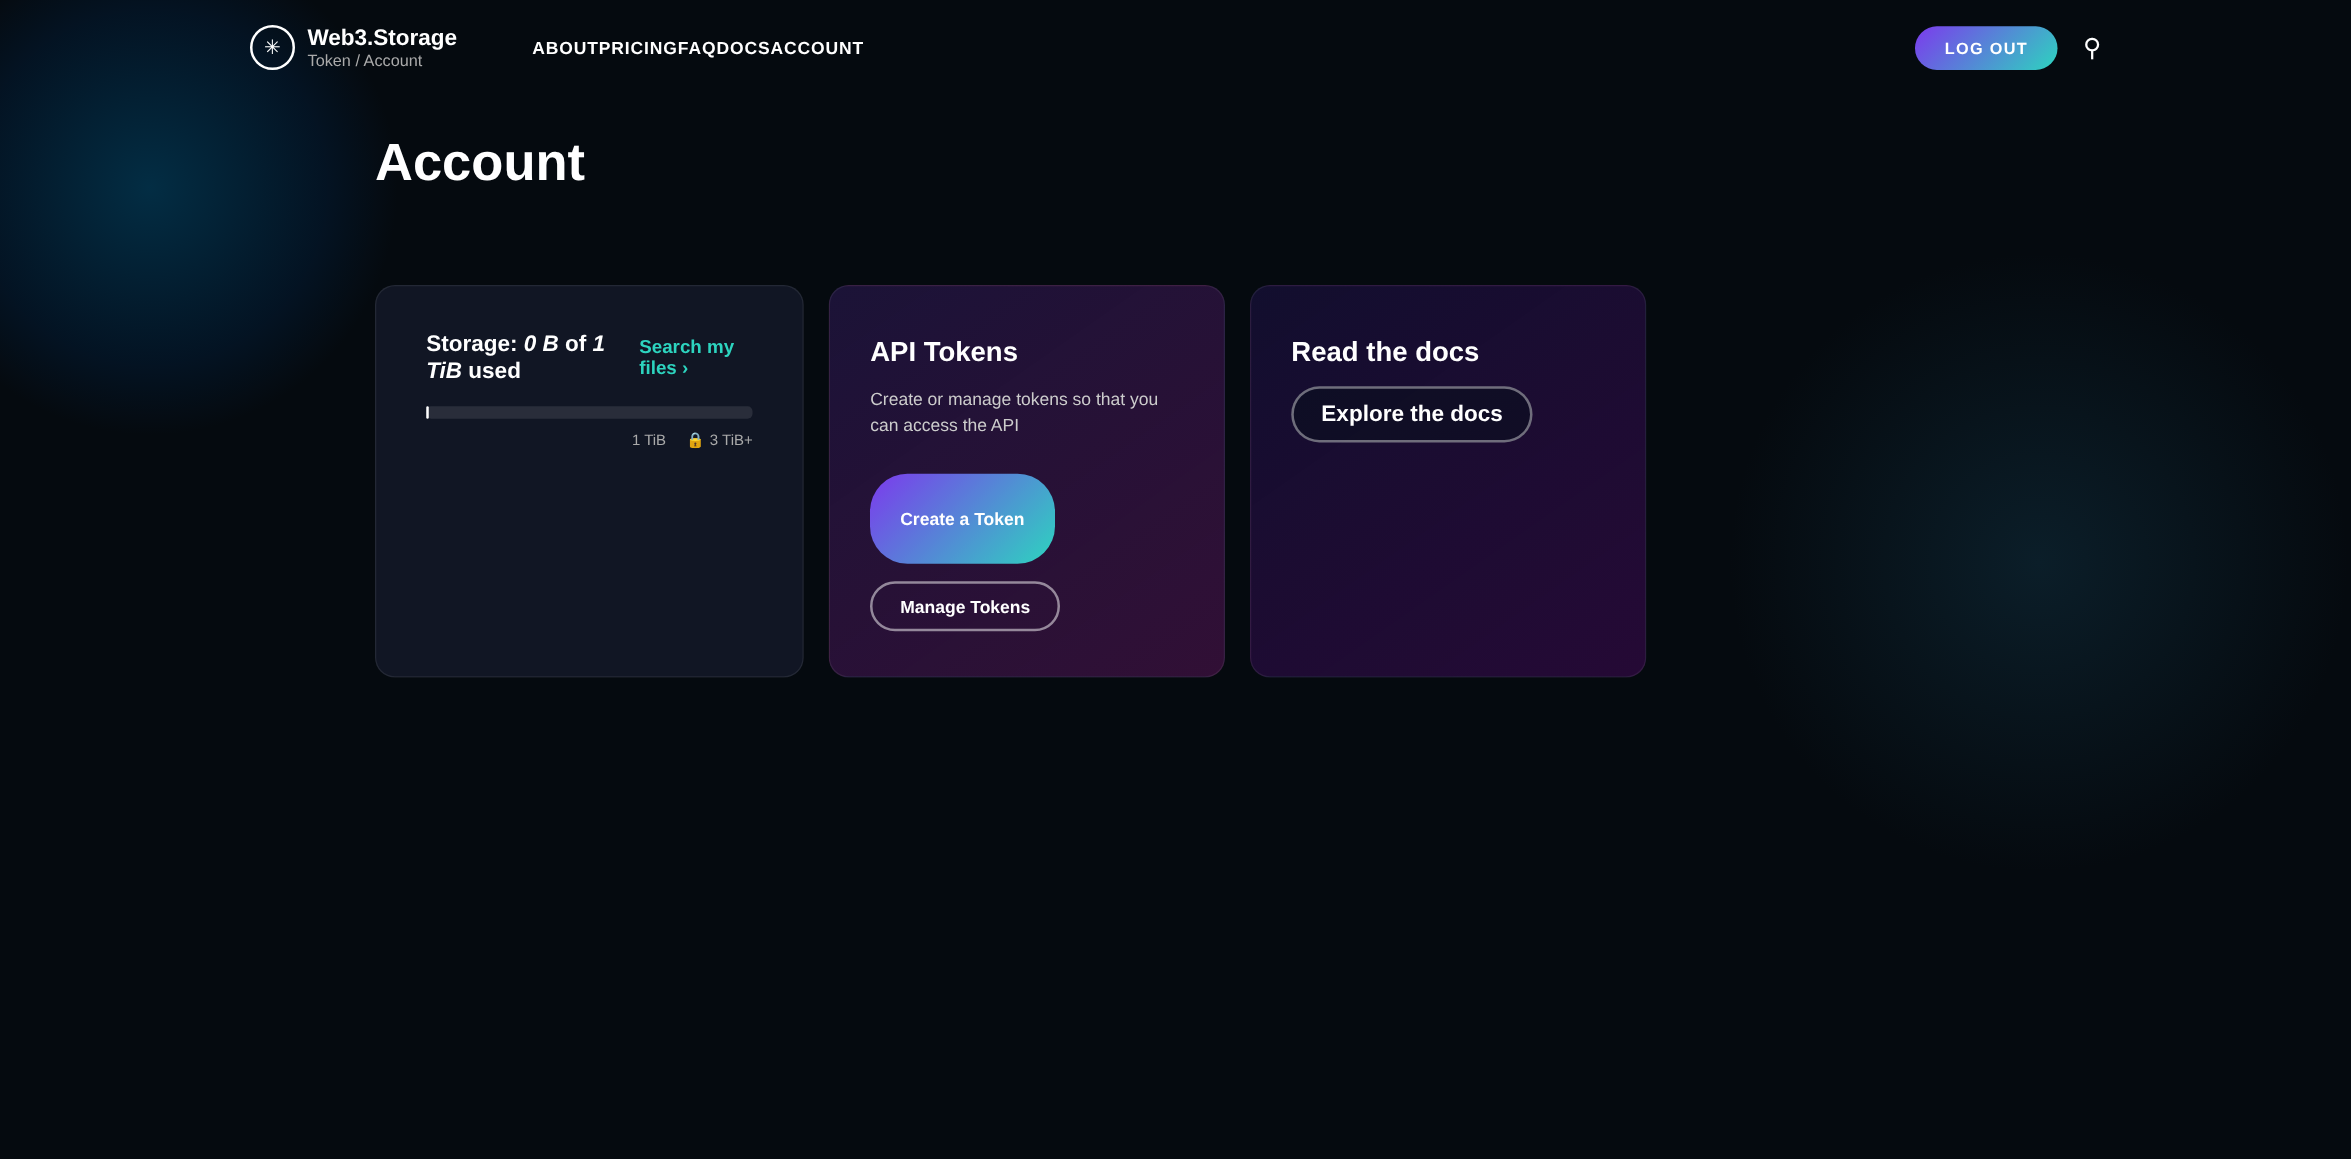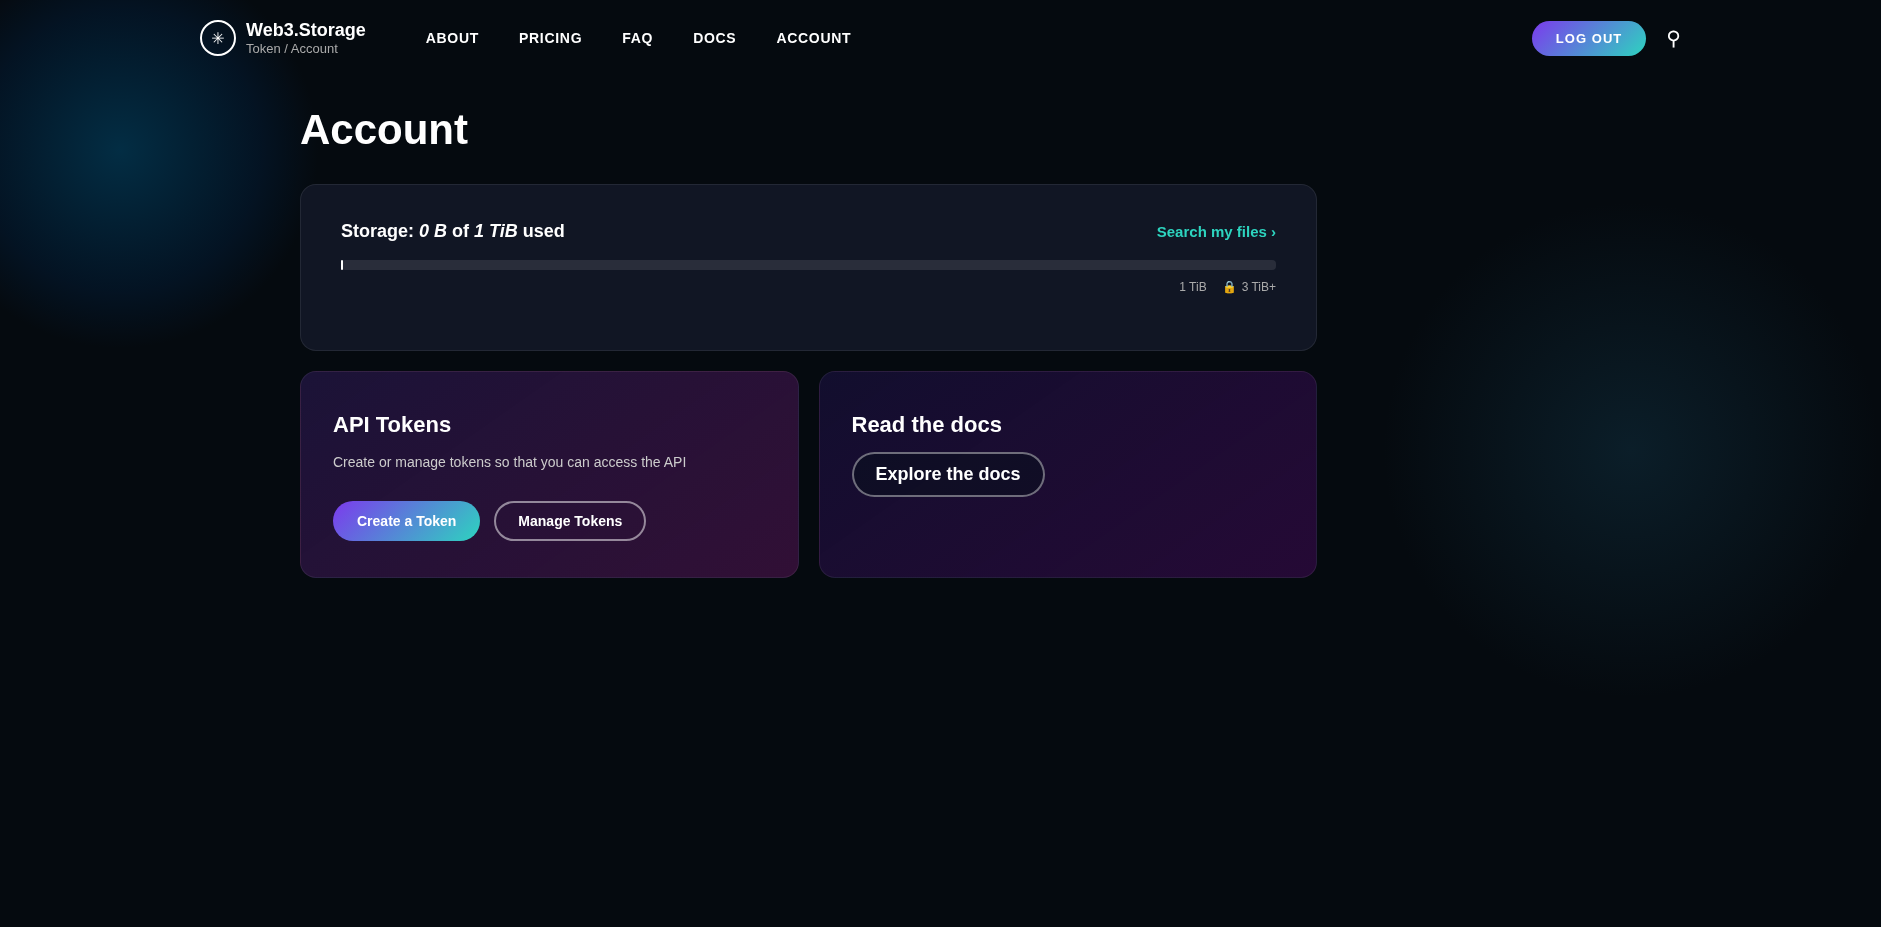--- a/index.html
+++ b/index.html
@@ -92,21 +92,20 @@
       border-radius: 50%;
       display: flex;
       align-items: center;
       justify-content: center;
       font-size: 16px;
     }
 
     .nav-links {
       display: flex;
       align-items: center;
-      gap: 40px;
       flex: 1;
     }
 
     .nav-link {
       color: #ffffff;
       text-decoration: none;
       font-size: 14px;
       font-weight: 600;
       letter-spacing: 0.05em;
     }
@@ -150,22 +149,23 @@
     }
 
     .layout-grid {
       display: grid;
       grid-template-columns: 1fr 340px;
       gap: 24px;
     }
 
     .left-col {
       display: flex;
-      flex-direction: column;
+      flex-direction: row;
       gap: 20px;
+      margin-top: 44px;
     }
 
     
     .storage-card {
       background: rgba(20, 25, 40, 0.85);
       border: 1px solid rgba(255,255,255,0.08);
       border-radius: 16px;
       padding: 36px 40px 36px 40px;
     }
 
@@ -285,21 +285,21 @@
     .card-buttons {
       display: flex;
       gap: 14px;
       flex-wrap: wrap;
     }
 
     .btn-primary {
       background: linear-gradient(135deg, #7c3aed, #2dd4bf);
       border: none;
       border-radius: 30px;
-      padding: 3px 24px;
+      padding: 28px 24px;
       color: #ffffff;
       font-size: 14px;
       font-weight: 600;
       cursor: pointer;
     }
 
     .btn-outline {
       background: transparent;
       border: 2px solid rgba(255,255,255,0.5);
       border-radius: 30px;

